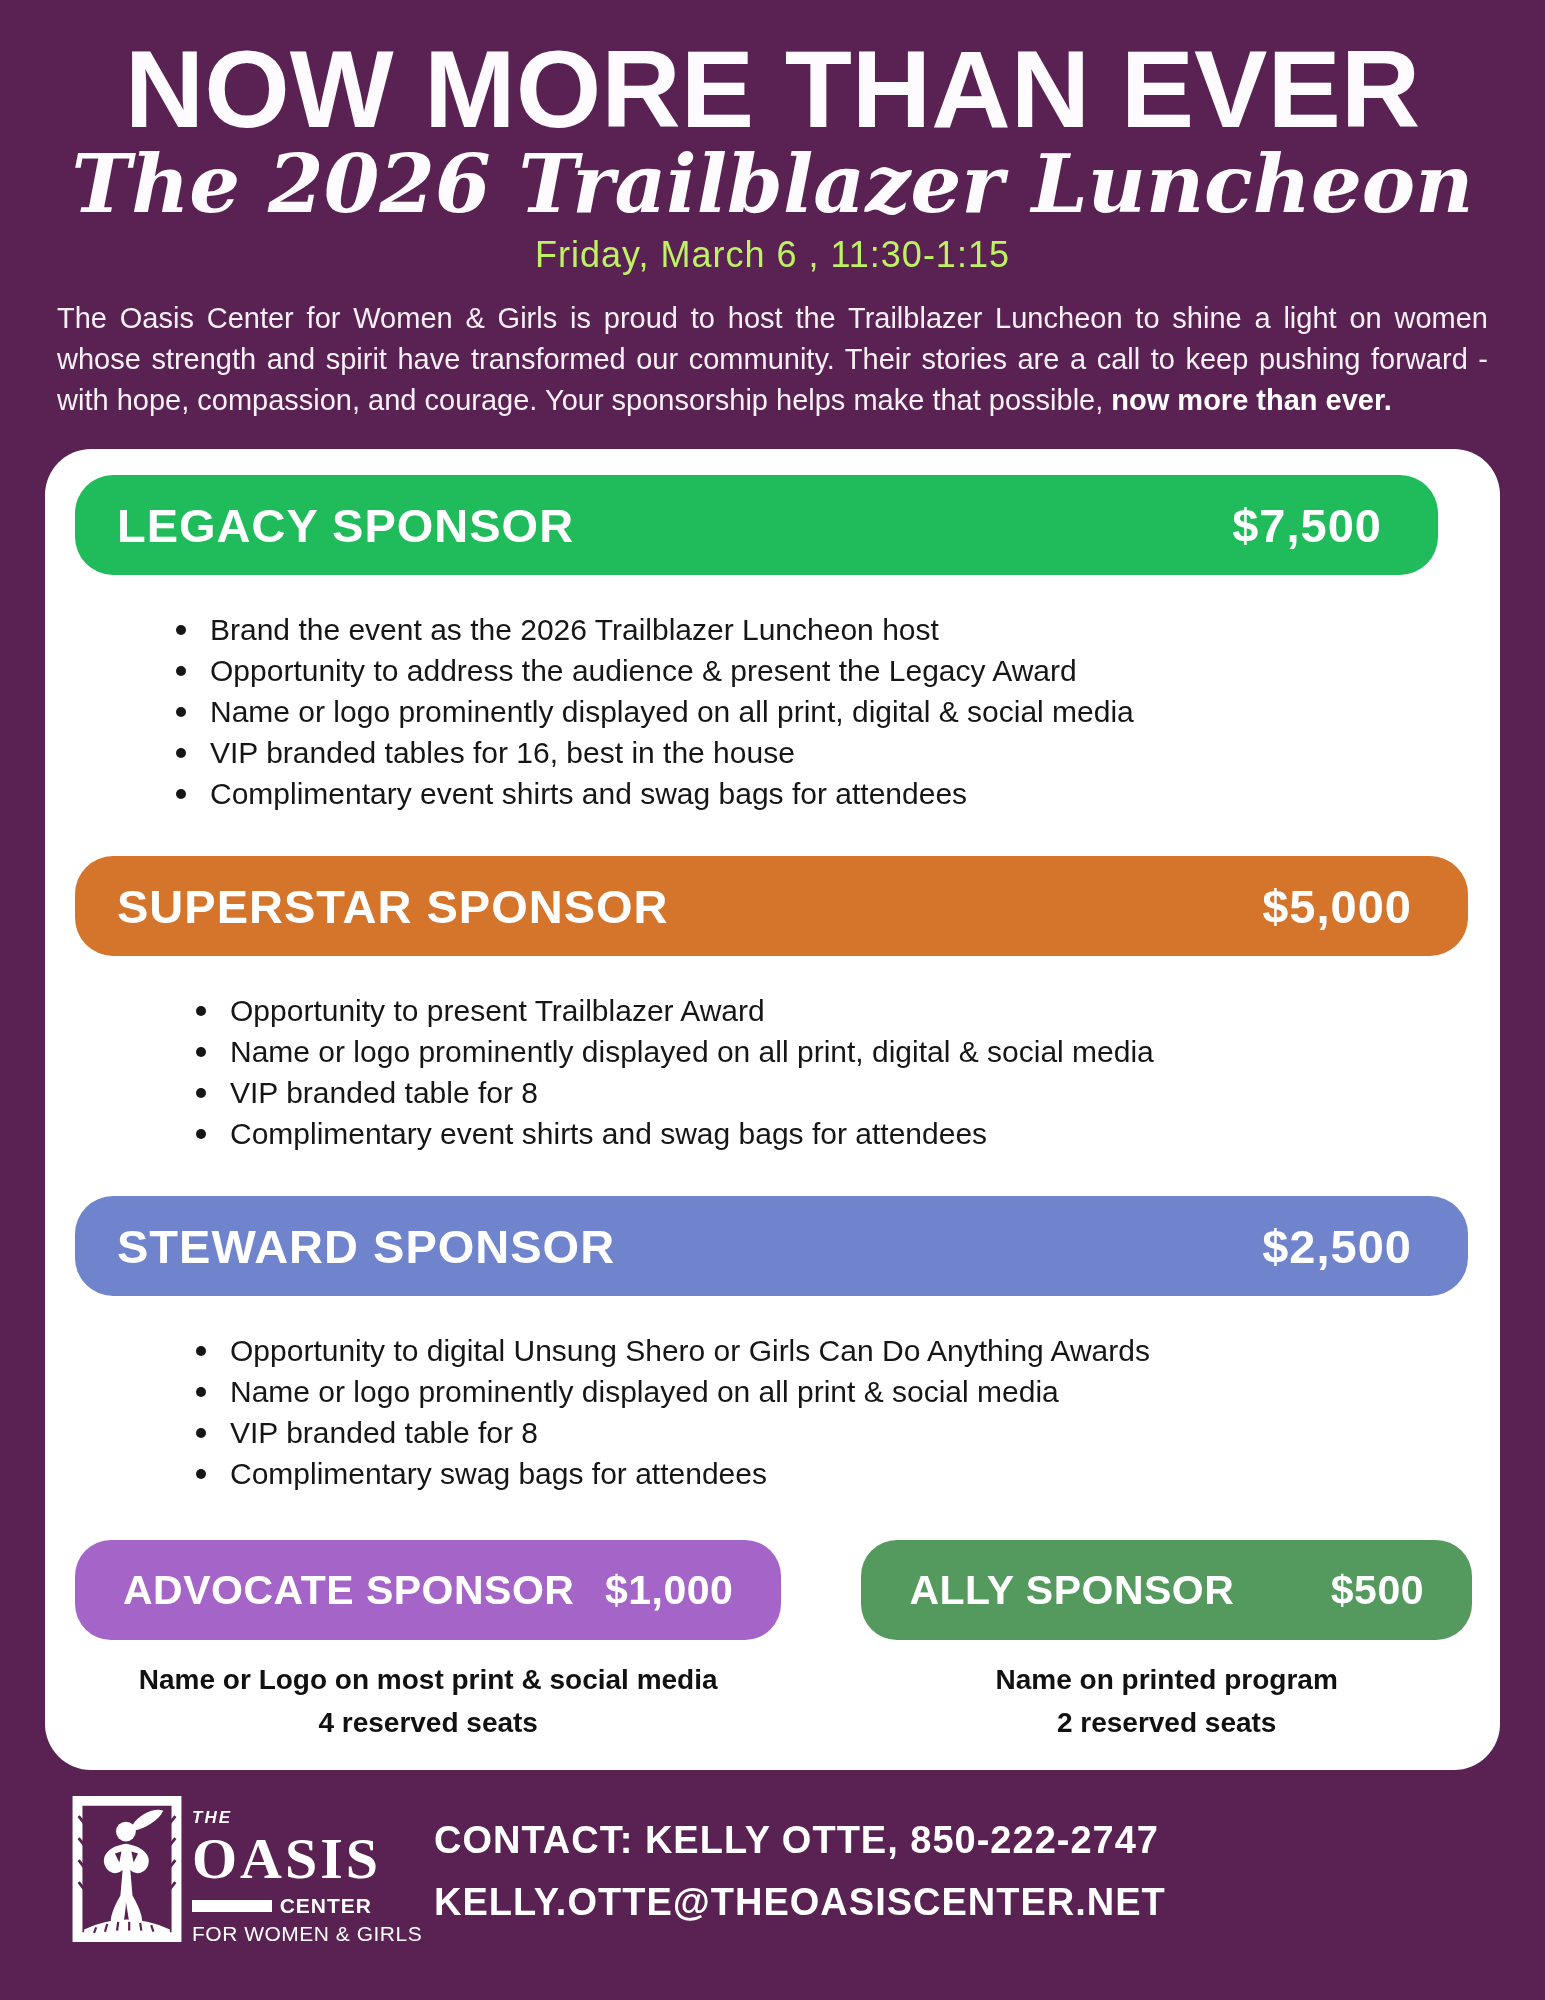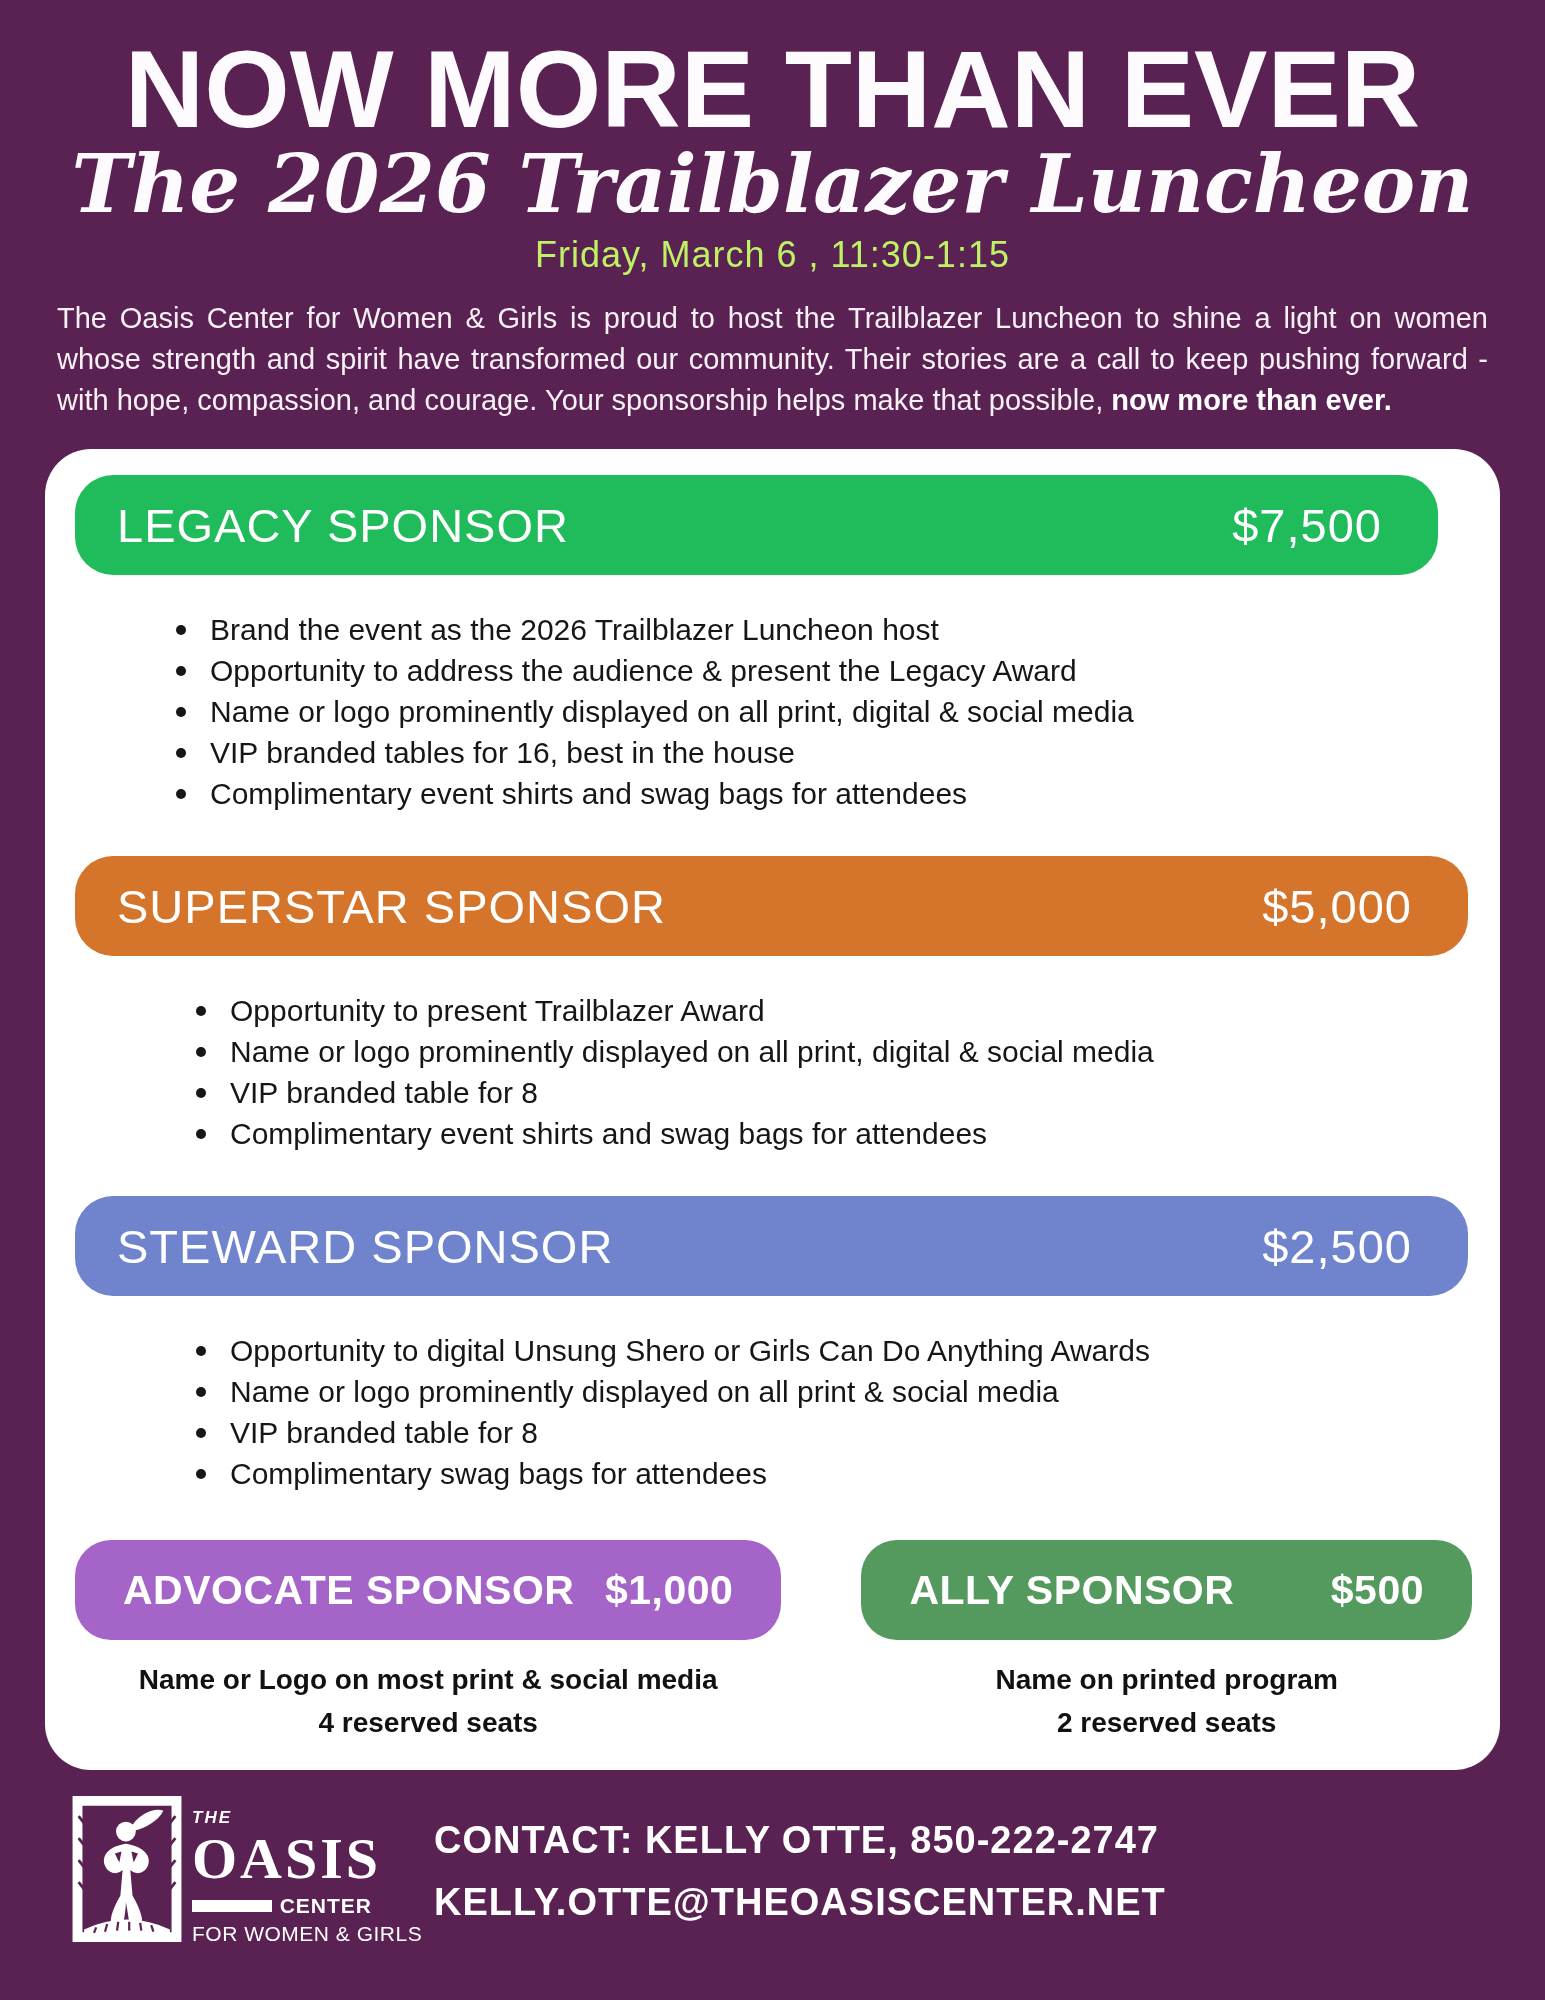--- a/index.html
+++ b/index.html
@@ -58,21 +58,21 @@
     height:100px;
     border-radius:38px;
     display:flex;
     align-items:center;
     justify-content:space-between;
     padding:0 56px 0 42px;
     color:#fff;
   }
   .tier-bar .tier-name, .tier-bar .tier-price {
     font-size:47px;
-    font-weight:400;
+    font-weight:700;
     letter-spacing:1px;
     white-space:nowrap;
   }
   .tier-legacy-bar   { margin:0 62px 0 30px; }
   .tier-superstar-bar{ margin:0 32px 17px 30px; }
   .tier-steward-bar  { margin:0 32px 0 30px; }
 
   ul.bullets {
     list-style:none;
     margin:34px 60px 0 125px;

